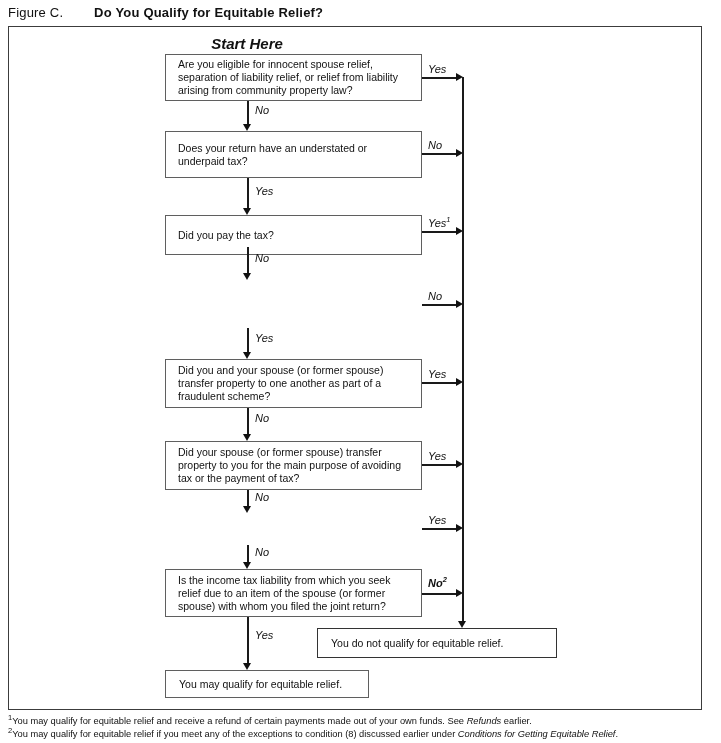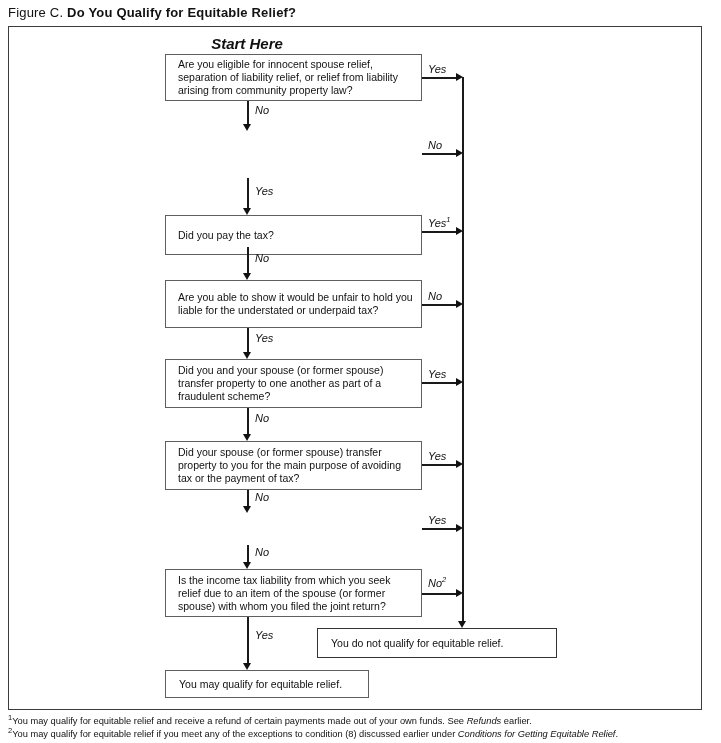--- a/index.html
+++ b/index.html
@@ -1,19 +1,19 @@
 <!DOCTYPE html>
 <html><head>
 <meta charset="utf-8">
 <style>
   html,body{margin:0;padding:0;background:#fff;}
   #page{position:relative;width:721px;height:743px;background:#fff;
         font-family:"Liberation Sans","DejaVu Sans",sans-serif;color:#111;overflow:hidden;}
   .title{position:absolute;left:8px;top:5px;font-size:13px;letter-spacing:0.2px;white-space:nowrap;}
-  .title .bold{font-weight:bold;}
+  .title .bold{font-weight:bold;margin-left:27px;}
   .frame{position:absolute;left:8px;top:26px;width:694px;height:684px;border:1.5px solid #3c3c3c;box-sizing:border-box;}
   .start-lbl{position:absolute;left:187px;top:35px;width:120px;text-align:center;
              font-weight:bold;font-style:italic;font-size:15px;}
   .qbox{position:absolute;left:165px;width:257px;box-sizing:border-box;border:1.5px solid #5f5f5f;
         background:#fff;display:flex;align-items:center;padding:2px 5px 2px 12px;
         font-size:10.5px;line-height:13px;}
   .outcome{position:absolute;box-sizing:border-box;background:#fff;display:flex;align-items:center;
            padding:2px 5px 2px 13px;font-size:10.5px;line-height:13px;}
   .outcome.neg{border:1.2px solid #333;}
   .outcome.pos{border:1.5px solid #5f5f5f;}
@@ -42,40 +42,40 @@
   <div class="qbox" style="top:54px;height:47px;">
     <span>Are you eligible for innocent spouse relief, separation of liability relief, or relief from liability arising from community property law?</span>
     </div>
   <div class="hline" style="left:422px;top:77px;width:34px;"></div>
   <div class="arr-r" style="left:456px;top:73px;"></div>
   <div class="blbl" style="left:428px;top:61px;"><span>Yes</span><sup></sup></div>
   <div class="vline" style="left:247px;top:101px;height:23px;"></div>
   <div class="arr-d" style="left:243px;top:124px;"></div>
   <div class="blbl" style="left:255px;top:104px;"><span>No</span></div>
 
+  <div class="qbox" style="top:131px;height:47px;">
+    <span>Does your return have an understated or underpaid tax?</span>
+    </div>
   <div class="hline" style="left:422px;top:153px;width:34px;"></div>
   <div class="arr-r" style="left:456px;top:149px;"></div>
   <div class="blbl" style="left:428px;top:137px;"><span>No</span><sup></sup></div>
   <div class="vline" style="left:247px;top:178px;height:30px;"></div>
   <div class="arr-d" style="left:243px;top:208px;"></div>
   <div class="blbl" style="left:255px;top:185px;"><span>Yes</span></div>
 
   <div class="qbox" style="top:215px;height:40px;">
     <span>Did you pay the tax?</span>
     </div>
   <div class="hline" style="left:422px;top:231px;width:34px;"></div>
   <div class="arr-r" style="left:456px;top:227px;"></div>
   <div class="blbl" style="left:428px;top:215px;"><span>Yes</span><sup>1</sup></div>
   <div class="vline" style="left:247px;top:247px;height:26px;"></div>
   <div class="arr-d" style="left:243px;top:273px;"></div>
   <div class="blbl" style="left:255px;top:252px;"><span>No</span></div>
 
-  <div class="qbox" style="top:280px;height:48px;">
-    <span>Are you able to show it would be unfair to hold you liable for the understated or underpaid tax?</span>
-    </div>
   <div class="hline" style="left:422px;top:304px;width:34px;"></div>
   <div class="arr-r" style="left:456px;top:300px;"></div>
   <div class="blbl" style="left:428px;top:288px;"><span>No</span><sup></sup></div>
   <div class="vline" style="left:247px;top:328px;height:24px;"></div>
   <div class="arr-d" style="left:243px;top:352px;"></div>
   <div class="blbl" style="left:255px;top:332px;"><span>Yes</span></div>
 
   <div class="qbox" style="top:359px;height:49px;">
     <span>Did you and your spouse (or former spouse) transfer property to one another as part of a fraudulent scheme?</span>
     </div>
@@ -101,21 +101,21 @@
   <div class="blbl" style="left:428px;top:512px;"><span>Yes</span><sup></sup></div>
   <div class="vline" style="left:247px;top:545px;height:17px;"></div>
   <div class="arr-d" style="left:243px;top:562px;"></div>
   <div class="blbl" style="left:255px;top:546px;"><span>No</span></div>
 
   <div class="qbox" style="top:569px;height:48px;">
     <span>Is the income tax liability from which you seek relief due to an item of the spouse (or former spouse) with whom you filed the joint return?</span>
     </div>
   <div class="hline" style="left:422px;top:593px;width:34px;"></div>
   <div class="arr-r" style="left:456px;top:589px;"></div>
-  <div class="blbl" style="left:428px;top:575px;"><span>No</span><sup>2</sup></div>
+  <div class="blbl" style="left:428px;top:575px;font-weight:bold;"><span>No</span><sup>2</sup></div>
   <div class="vline" style="left:247px;top:617px;height:46px;"></div>
   <div class="arr-d" style="left:243px;top:663px;"></div>
   <div class="blbl" style="left:255px;top:629px;"><span>Yes</span></div>
 
   <div class="vline" style="left:462px;top:77px;height:544px;"></div>
   <div class="arr-d" style="left:458px;top:621px;"></div>
 
   <div class="outcome neg" style="left:317px;top:628px;width:240px;height:30px;">
     <span>You do not qualify for equitable relief.</span>
     </div>

